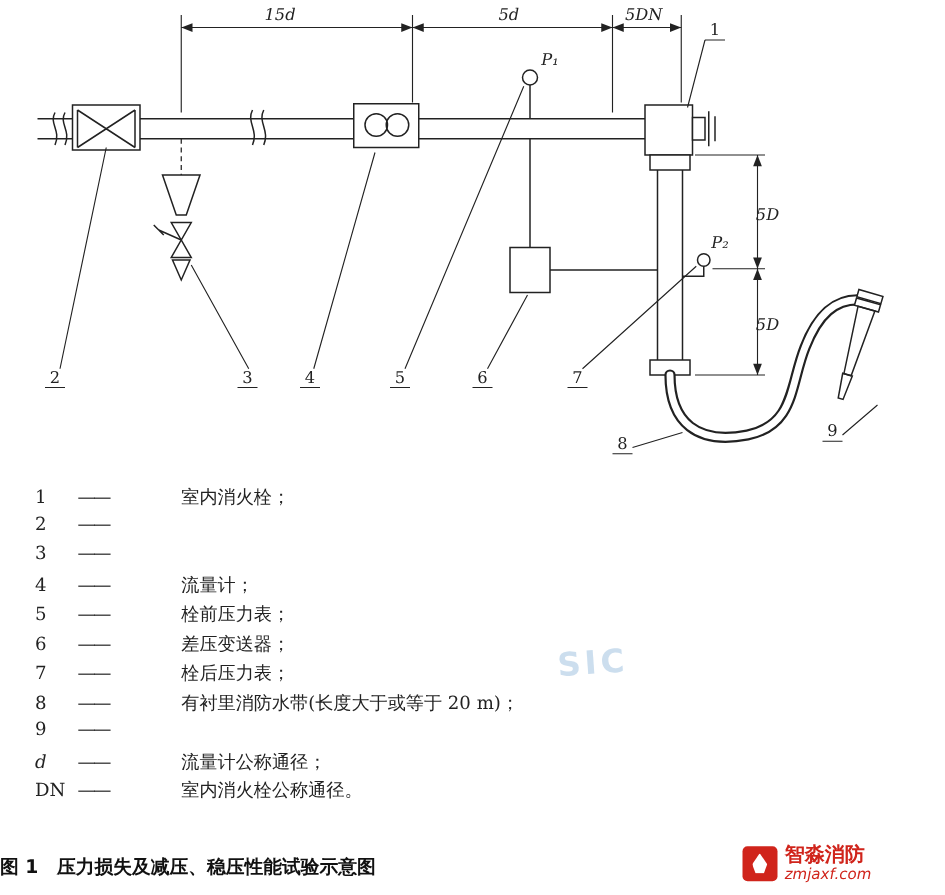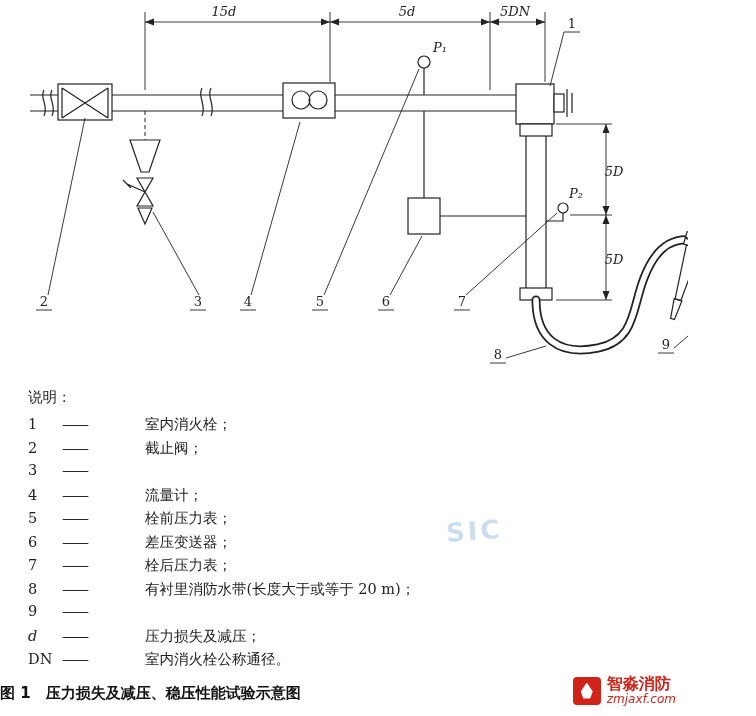--- a/index.html
+++ b/index.html
@@ -1,17 +1,17 @@
 <!DOCTYPE html>
 <html><head>
 <meta charset="utf-8">
 <style>
   html,body{margin:0;padding:0;background:#fff;}
   #page{position:relative;width:688px;height:716px;background:#fff;overflow:hidden;
-        font-family:"DejaVu Serif", serif;color:#222;}
+        font-family:"DejaVu Serif", serif;color:#222;padding-left:21px;}
   svg{position:absolute;top:0;left:0;}
   svg .ln{stroke:#222;stroke-width:1.2;fill:none;}
   svg .thin{stroke:#222;stroke-width:0.9;fill:none;}
   svg .dash{stroke:#222;stroke-width:1;fill:none;stroke-dasharray:4 3;}
   svg .wfill{fill:#fff;stroke:#222;stroke-width:1.2;}
   svg .arrow{fill:#222;stroke:none;}
   svg .dim-label{font:italic 13px "DejaVu Serif", serif;fill:#222;}
   svg .callout{font:13px "DejaVu Serif", serif;fill:#222;}
   svg .gauge-label{font:italic 13px "DejaVu Serif", serif;fill:#222;}
   #legend{position:absolute;left:28px;top:388px;width:700px;}
@@ -165,31 +165,29 @@
         <path class="thin" d="M490,363 H506 M506,358 L546,346"></path>
       </g>
       <g>
         <text class="callout" x="666" y="349" text-anchor="middle">9</text>
         <path class="thin" d="M658,353 H674 M674,348 L702,324"></path>
       </g>
     </g>
   </svg>
 
   <div id="legend">
-    <div id="legend-title">说明：</div>
 
     <div class="lg-row">
       <span class="lg-key">1</span>
       <span class="lg-sep">——</span>
       <span class="lg-text">室内消火栓；</span>
     </div>
     <div class="lg-row">
       <span class="lg-key">2</span>
       <span class="lg-sep">——</span>
-      <span class="lg-text">截止阀；</span>
     </div>
     <div class="lg-row">
       <span class="lg-key">3</span>
       <span class="lg-sep">——</span>
     </div>
     <div class="lg-row">
       <span class="lg-key">4</span>
       <span class="lg-sep">——</span>
       <span class="lg-text">流量计；</span>
     </div>
@@ -213,21 +211,21 @@
       <span class="lg-sep">——</span>
       <span class="lg-text">有衬里消防水带(长度大于或等于 20 m)；</span>
     </div>
     <div class="lg-row">
       <span class="lg-key">9</span>
       <span class="lg-sep">——</span>
     </div>
     <div class="lg-row">
       <span class="lg-key lg-key-italic">d</span>
       <span class="lg-sep">——</span>
-      <span class="lg-text">压力损失及减压；</span>
+      <span class="lg-text">流量计公称通径；</span>
     </div>
     <div class="lg-row">
       <span class="lg-key">DN</span>
       <span class="lg-sep">——</span>
       <span class="lg-text">室内消火栓公称通径。</span>
     </div>
   </div>
 
   <div id="caption">图 1　压力损失及减压、稳压性能试验示意图</div>
 

